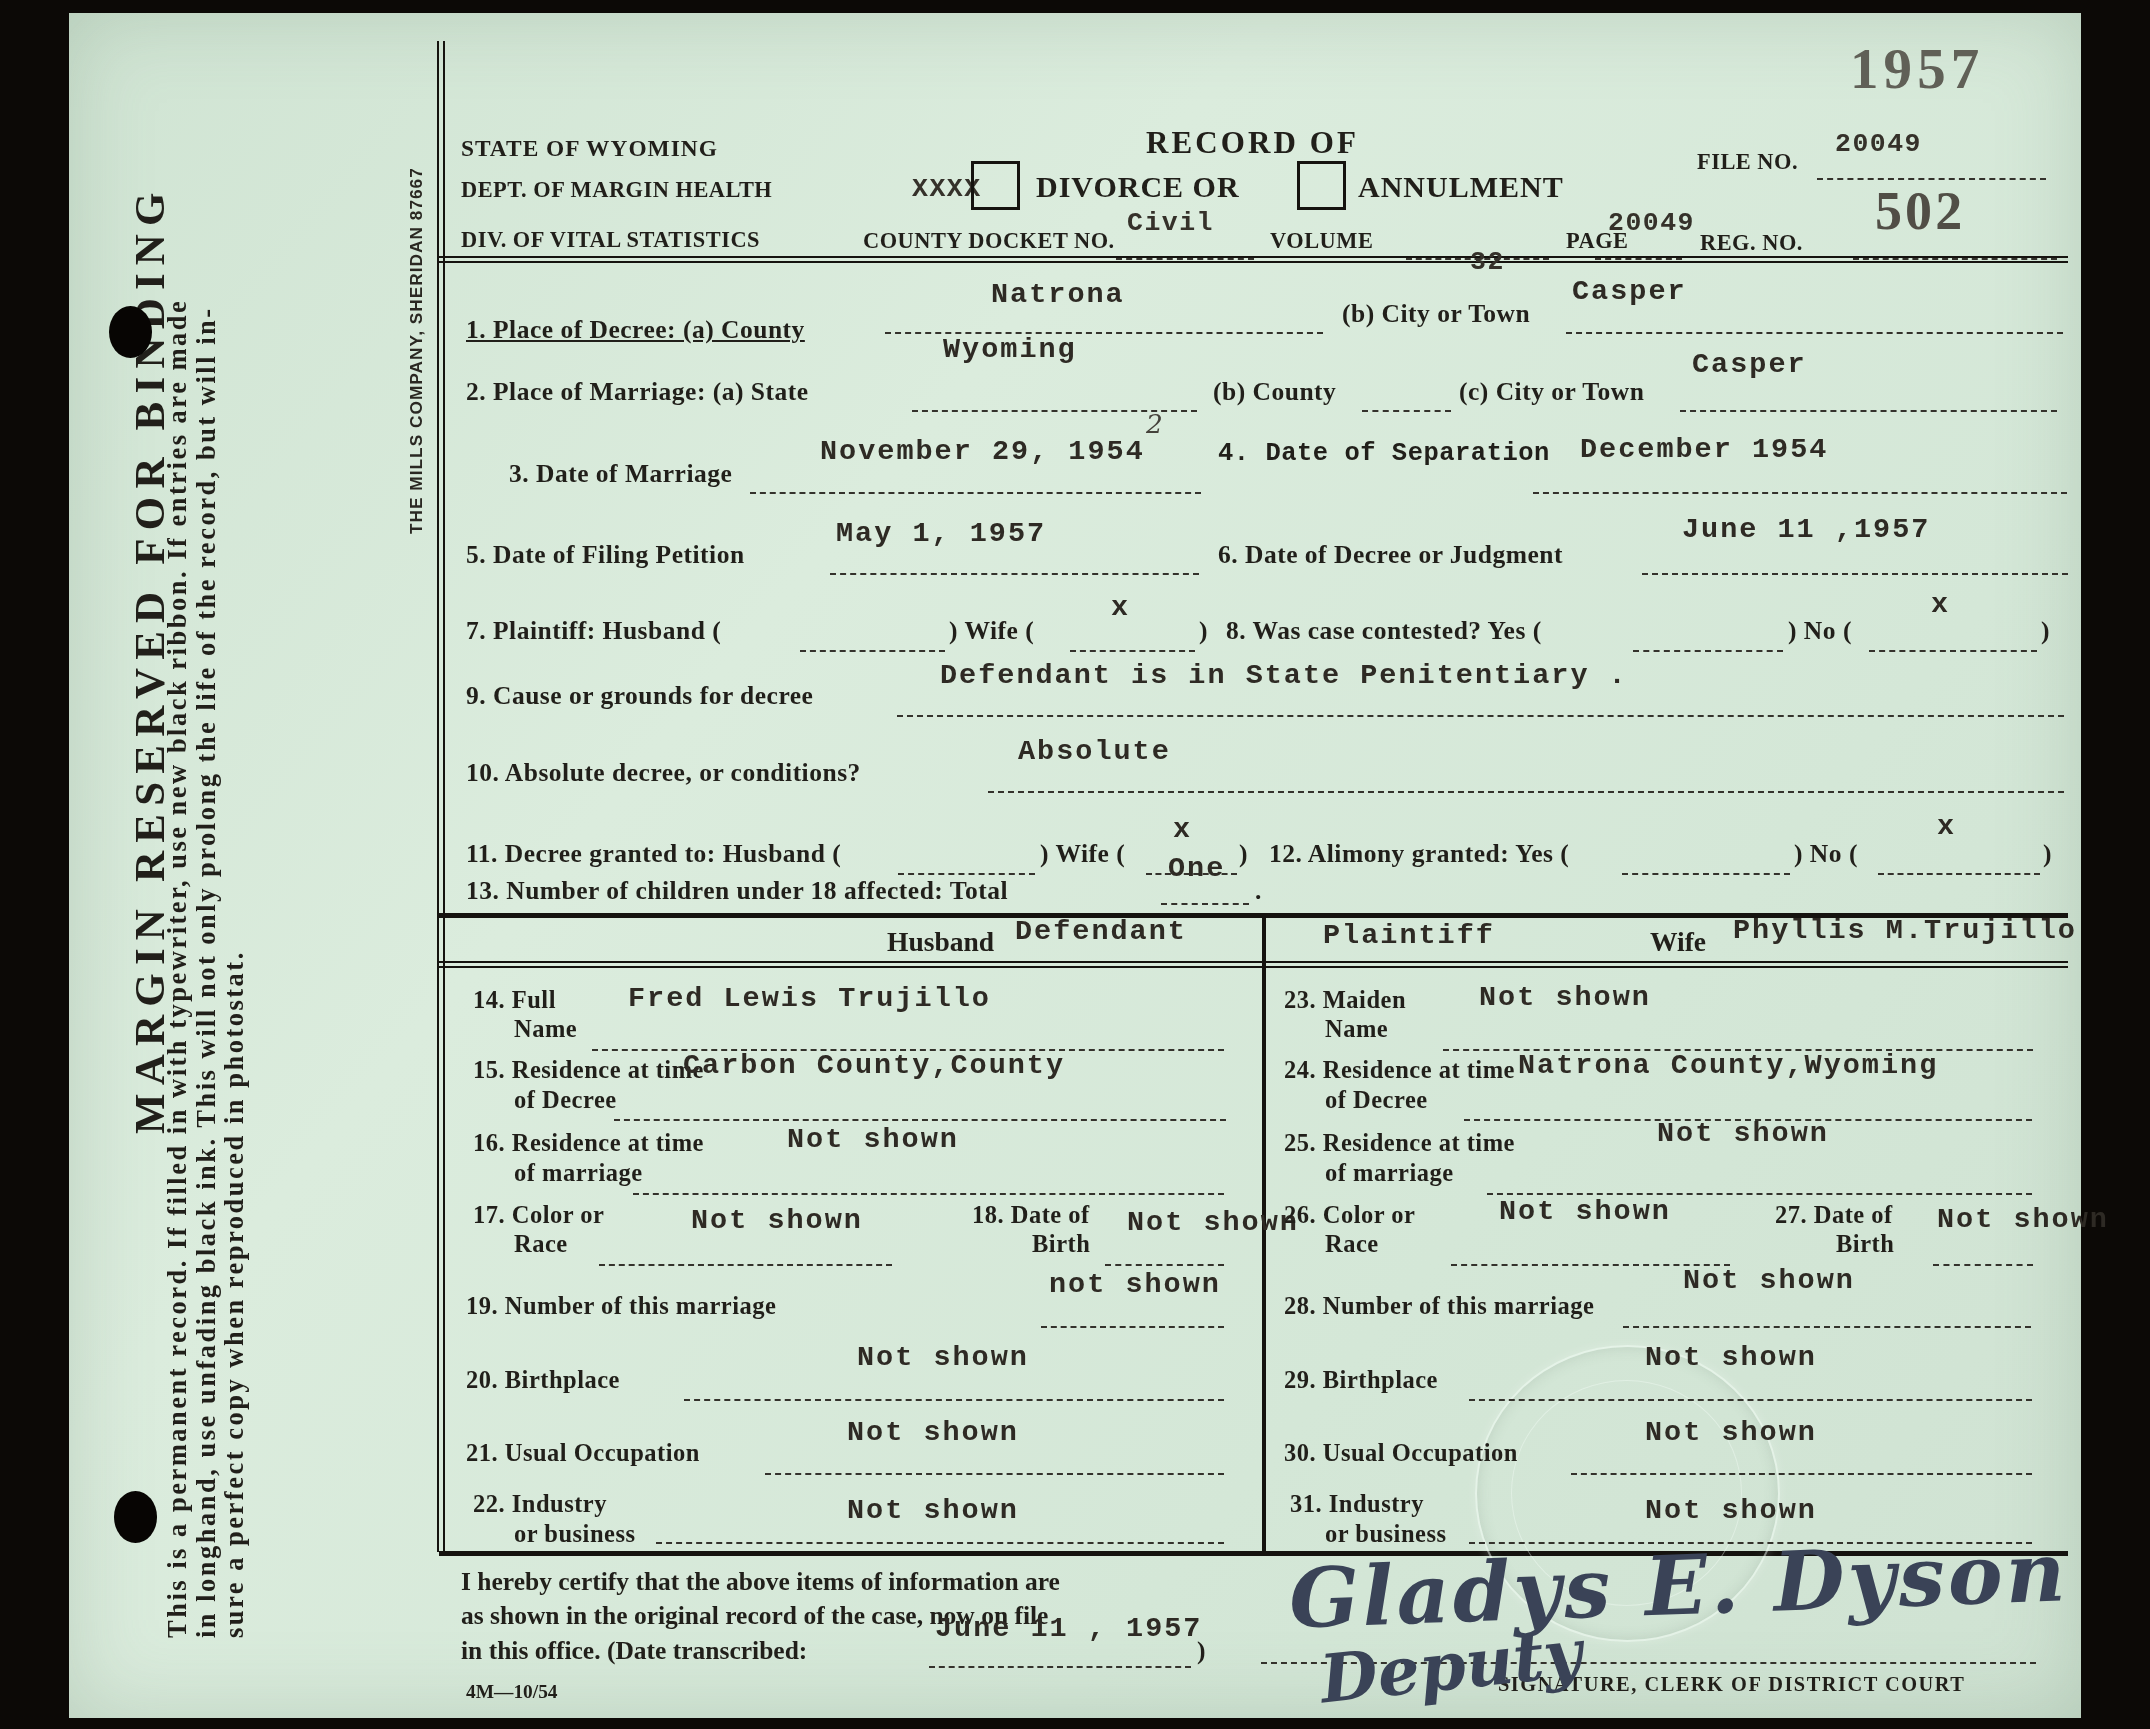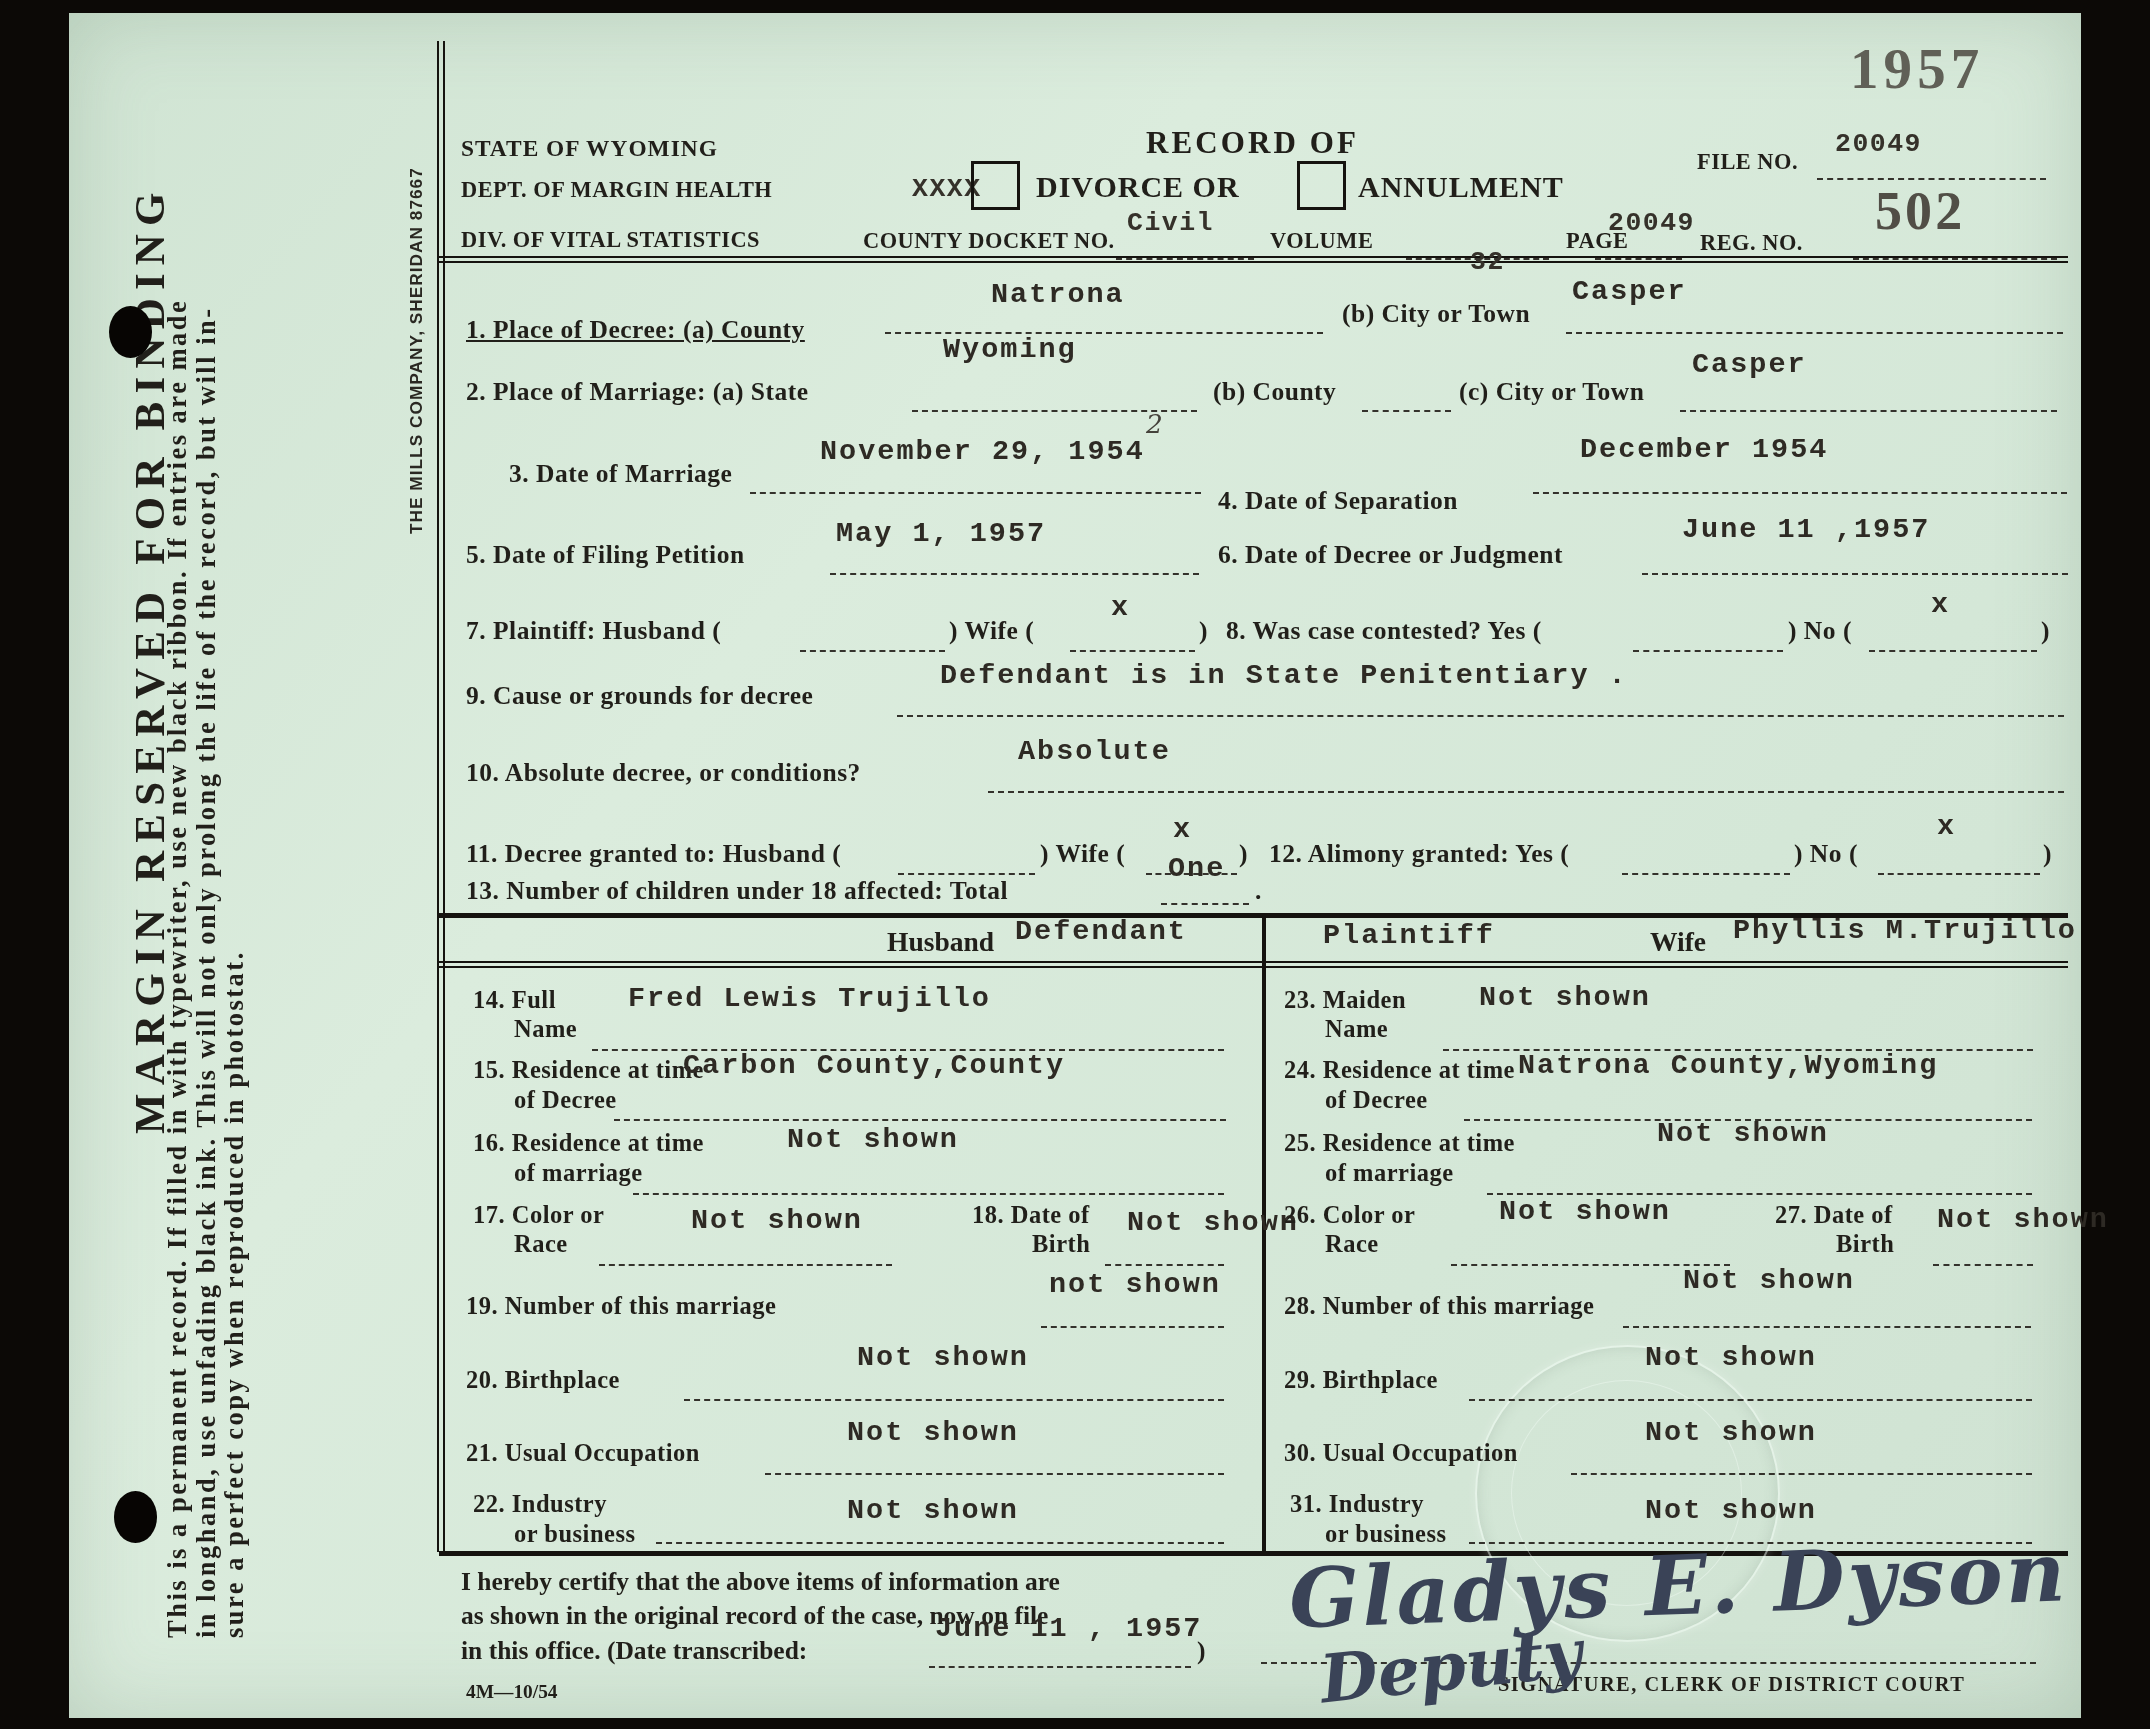--- a/index.html
+++ b/index.html
@@ -98,21 +98,21 @@
 <span class="s lb" style="left:1213px;top:379px;">(b) County</span>
 <i class="dash" style="left:1362px;top:410px;width:89px;"></i>
 <span class="s lb" style="left:1459px;top:379px;">(c) City or Town</span>
 <span class="s ty" style="left:1692px;top:351px;">Casper</span>
 <i class="dash" style="left:1680px;top:410px;width:377px;"></i>
 
 <span class="s lb" style="left:466px;top:461px;margin-left:43px;">3. Date of Marriage</span>
 <span class="s ty" style="left:820px;top:438px;">November 29, 1954</span>
 <span class="s hand" style="left:1146px;top:411px;">2</span>
 <i class="dash" style="left:750px;top:492px;width:451px;"></i>
-<span class="s lb" style="left:1218px;top:488px;">4. Date of Separation</span>
+<span class="s lb" style="left:1218px;top:441px;font-family:Liberation Mono, monospace;">4. Date of Separation</span>
 <span class="s ty" style="left:1580px;top:436px;">December 1954</span>
 <i class="dash" style="left:1533px;top:492px;width:534px;"></i>
 
 <span class="s lb" style="left:466px;top:542px;">5. Date of Filing Petition</span>
 <span class="s ty" style="left:836px;top:520px;">May 1, 1957</span>
 <i class="dash" style="left:830px;top:573px;width:369px;"></i>
 <span class="s lb" style="left:1218px;top:542px;">6. Date of Decree or Judgment</span>
 <span class="s ty" style="left:1682px;top:516px;">June 11 ,1957</span>
 <i class="dash" style="left:1642px;top:573px;width:426px;"></i>
 

